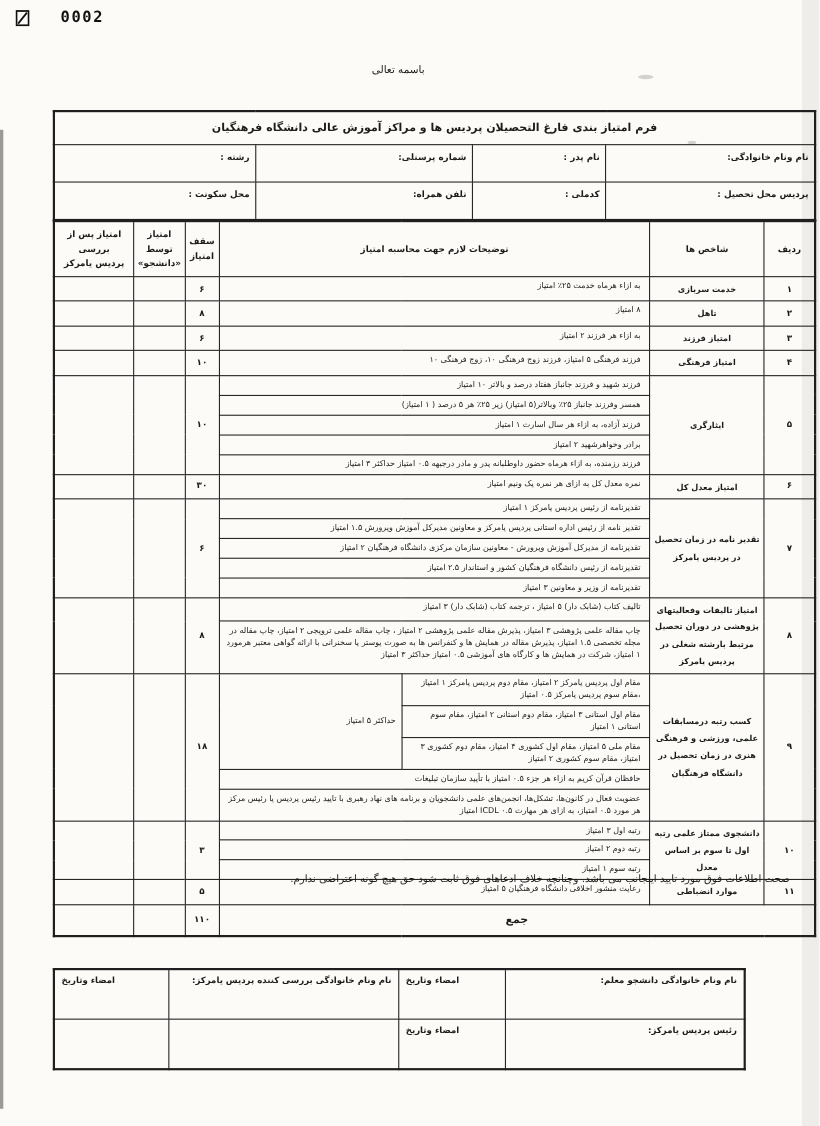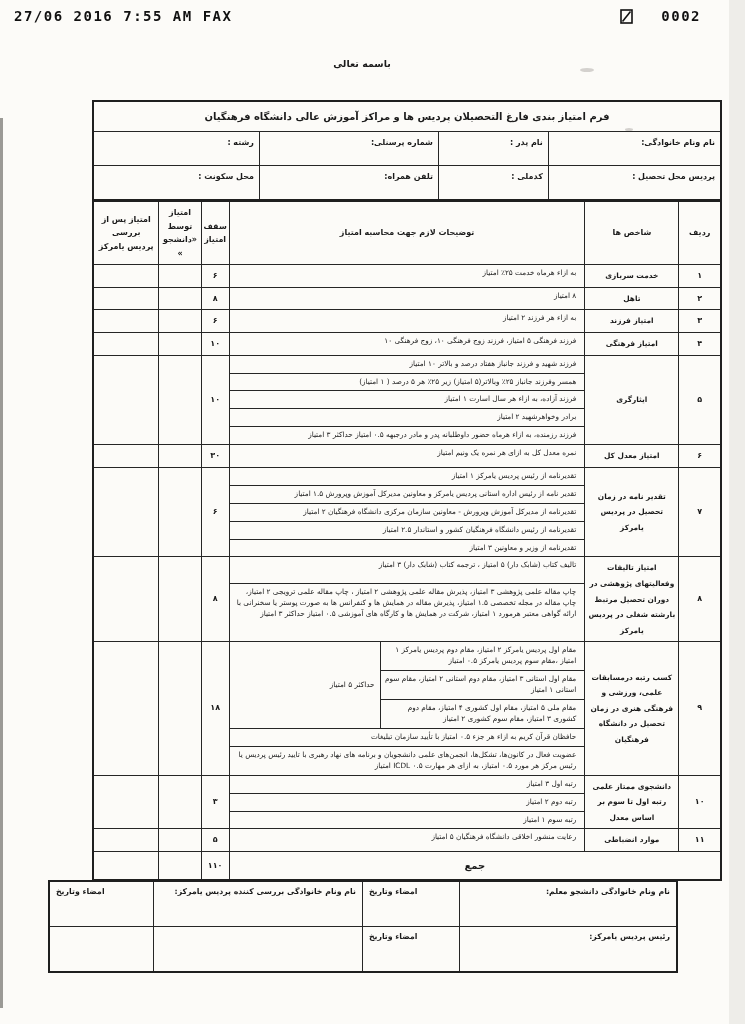--- a/index.html
+++ b/index.html
@@ -14,24 +14,24 @@
   .scan-smudge{position:absolute;background:rgba(90,85,80,.25);border-radius:50%;}
 
   
   .fax-header{
     position:absolute;top:8px;left:14px;right:14px;display:flex;justify-content:space-between;align-items:flex-start;
     font-family:"DejaVu Sans Mono", monospace;font-weight:bold;font-size:14px;letter-spacing:1.5px;color:#111;
   }
   .fax-right{display:flex;align-items:center;gap:28px;margin-right:30px;}
   .page-icon{display:inline-block;}
 
-  .bismillah{position:absolute;top:58px;left:0;width:724px;text-align:center;font-size:9.5px;font-weight:bold;}
-
-  
-  .block{position:absolute;left:48px;top:100px;width:630px;margin-left:44px;}
+  .bismillah{position:absolute;top:58px;left:0;width:724px;text-align:center;font-size:9.5px;font-weight:normal;}
+
+  
+  .block{position:absolute;left:48px;top:100px;width:694px;}
   table{border-collapse:collapse;width:100%;table-layout:fixed;}
   td,th{border:1px solid #262626;vertical-align:top;padding:2px 5px;font-size:7.3px;line-height:1.5;word-wrap:break-word;}
   .tbl{border:2px solid #1f1f1f;}
   .tbl + .tbl{margin-top:-1px;}
 
   .title-cell{font-weight:bold;text-align:center;font-size:10px;padding:7px 4px;}
   .form-cell{height:26px;text-align:right;font-size:8px;font-weight:bold;padding-top:5px;}
 
   .hdr td{font-weight:bold;text-align:center;vertical-align:middle;font-size:8px;line-height:1.7;padding:4px 2px;}
   .c{text-align:center;vertical-align:middle;}
@@ -64,21 +64,20 @@
 <body>
 
 <div class="page">
 
   <div class="scan-edge-left"></div>
   <div class="scan-band-right"></div>
   <div class="scan-smudge" style="left:580px;top:68px;width:14px;height:4px;"></div>
   <div class="scan-smudge" style="left:625px;top:128px;width:8px;height:3px;"></div>
 
   <div class="fax-header">
-    <span>27/06 2016 7:55 AM FAX</span>
     <span class="fax-right">
       <svg class="page-icon" width="13" height="15" viewBox="0 0 13 15">
         <rect x="1" y="1" width="11" height="13" fill="none" stroke="#111" stroke-width="1.6"></rect>
         <line x1="2.5" y1="12.5" x2="10.5" y2="2.5" stroke="#111" stroke-width="1.6"></line>
       </svg>
       <span>0002</span>
     </span>
   </div>
 
   <div class="bismillah">باسمه تعالی</div>
@@ -272,20 +271,21 @@
         <td colspan="4" class="total-lbl">جمع</td>
         <td class="c max">۱۱۰</td>
         <td></td>
         <td></td>
       </tr>
     </tbody>
       </table>
   </div>
 
   <div class="notes">
+    <div class="n3">صحت اطلاعات فوق مورد تایید اینجانب می باشد. وچنانچه خلاف ادعاهای فوق ثابت شود حق هیچ گونه اعتراضی ندارم.</div>
   </div>
 
   <table class="tbl sig" dir="rtl">
     <colgroup>
         <col style="width:34.7%">
         <col style="width:15.4%">
         <col style="width:33.2%">
         <col style="width:16.7%">
       </colgroup>
     <tbody>

